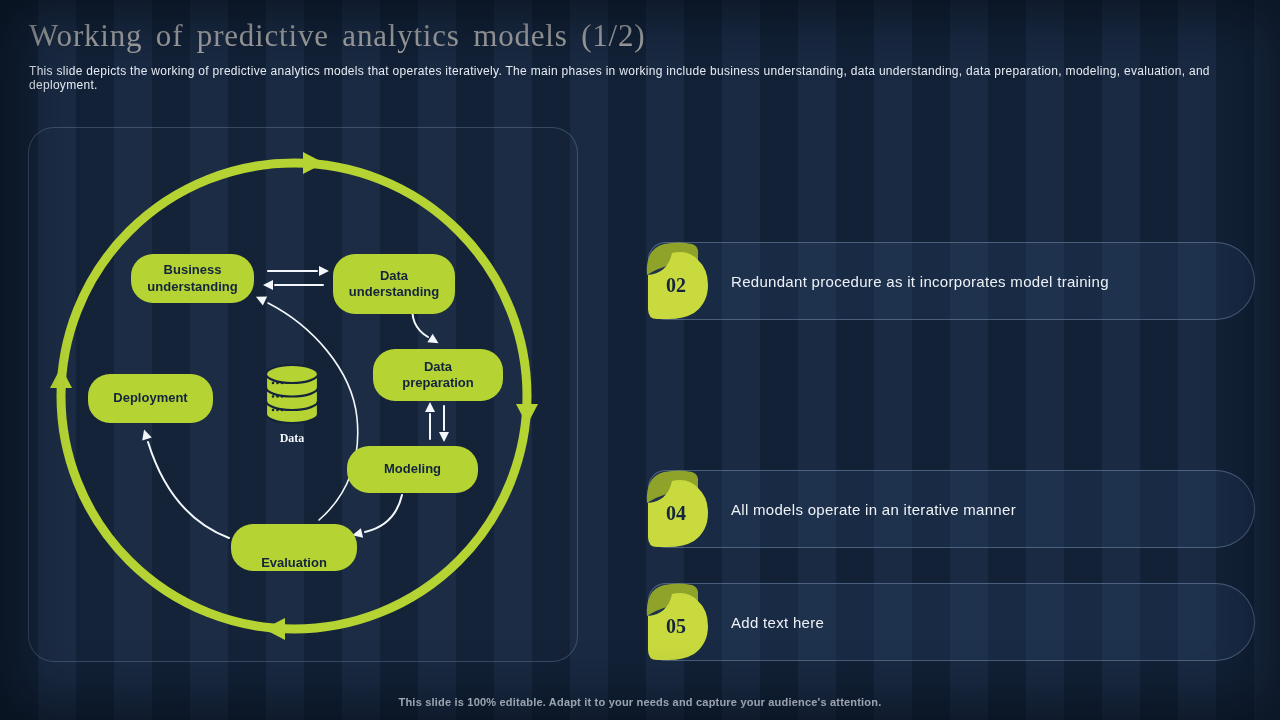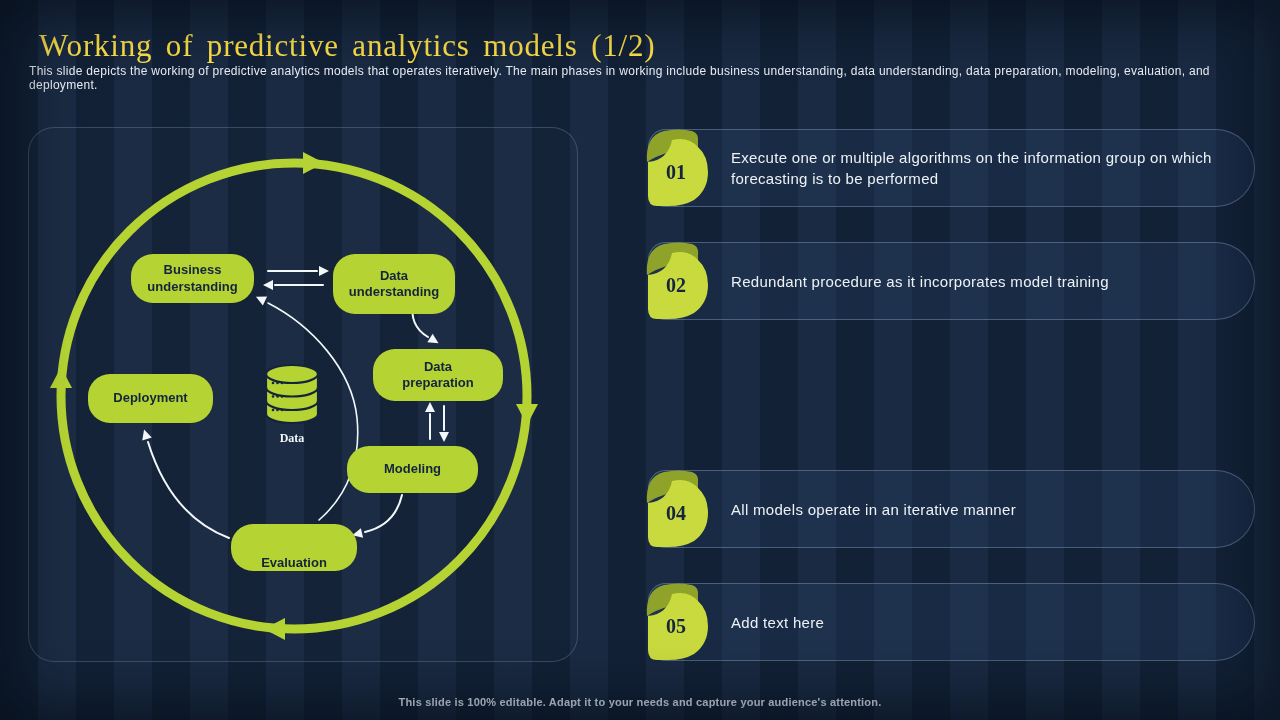--- a/index.html
+++ b/index.html
@@ -7,23 +7,23 @@
     position:relative;width:1280px;height:720px;overflow:hidden;
     background:#16273f;
     font-family:"Liberation Sans",sans-serif;
   }
   .stripes{position:absolute;inset:0;
     background:repeating-linear-gradient(90deg,rgba(5,11,22,0.22) 0 38px,rgba(255,255,255,0.015) 38px 76px);
     pointer-events:none;}
   .vignette{position:absolute;inset:0;box-shadow:inset 0 0 55px 14px rgba(3,9,19,0.65);pointer-events:none;}
 
   
-  .title{position:absolute;left:29px;top:18px;margin:10px;
+  .title{position:absolute;left:29px;top:18px;margin:0;
     font-family:"Liberation Serif",serif;font-weight:400;font-size:31px;
-    color:#fde047;letter-spacing:0.8px;word-spacing:5px;}
+    color:#a3a3a3;letter-spacing:0.8px;word-spacing:5px;}
   .subtitle{position:absolute;left:29px;top:64px;margin:0;width:1210px;
     font-size:12px;letter-spacing:0.3px;color:#e7edf4;}
 
   
   .panel{position:absolute;left:28px;top:127px;width:529px;height:533px;
     border:1px solid rgba(148,172,205,0.28);border-radius:26px;
     background:rgba(255,255,255,0.012);padding-left:19px;}
   .panel svg{position:absolute;left:0;top:0;}
   .pill{position:absolute;display:flex;align-items:center;justify-content:center;
     background:#b5d433;border-radius:22px;text-align:center;
@@ -123,32 +123,20 @@
     <div class="pill" style="left:202px;top:396px;width:126px;height:47px;align-items:flex-end;">
       <span>Evaluation</span>
     </div>
     <div class="pill" style="left:59px;top:246px;width:125px;height:49px;">
       <span>Deployment</span>
     </div>
 
     <div class="data-label">Data</div>
   </section>
 
-  <div class="step" style="top:128px;">
-    <div class="step-box">
-      <p>Execute one or multiple algorithms on the information group on which forecasting is to be performed</p>
-    </div>
-    <div class="badge">
-      <svg width="66" height="80" viewBox="0 0 66 80">
-        <path d="M 3,34 Q 1,8 20,3 Q 35,0 48,3 Q 55,5 54,14 L 54,24 Q 36,20 26,24 Q 12,28 3,34 Z" fill="#8fa32a"></path>
-        <path d="M 4,34 Q 24,32 28,12 Q 44,8 54,19 Q 64,28 64,44 Q 64,62 50,72 Q 40,78 24,78 L 13,78 Q 4,78 4,68 Z" fill="#c9da3e"></path>
-      </svg>
-      <span class="num">01</span>
-    </div>
-  </div>
 
   <div class="step" style="top:241px;">
     <div class="step-box">
       <p>Redundant procedure as it incorporates model training</p>
     </div>
     <div class="badge">
       <svg width="66" height="80" viewBox="0 0 66 80">
         <path d="M 3,34 Q 1,8 20,3 Q 35,0 48,3 Q 55,5 54,14 L 54,24 Q 36,20 26,24 Q 12,28 3,34 Z" fill="#8fa32a"></path>
         <path d="M 4,34 Q 24,32 28,12 Q 44,8 54,19 Q 64,28 64,44 Q 64,62 50,72 Q 40,78 24,78 L 13,78 Q 4,78 4,68 Z" fill="#c9da3e"></path>
       </svg>

